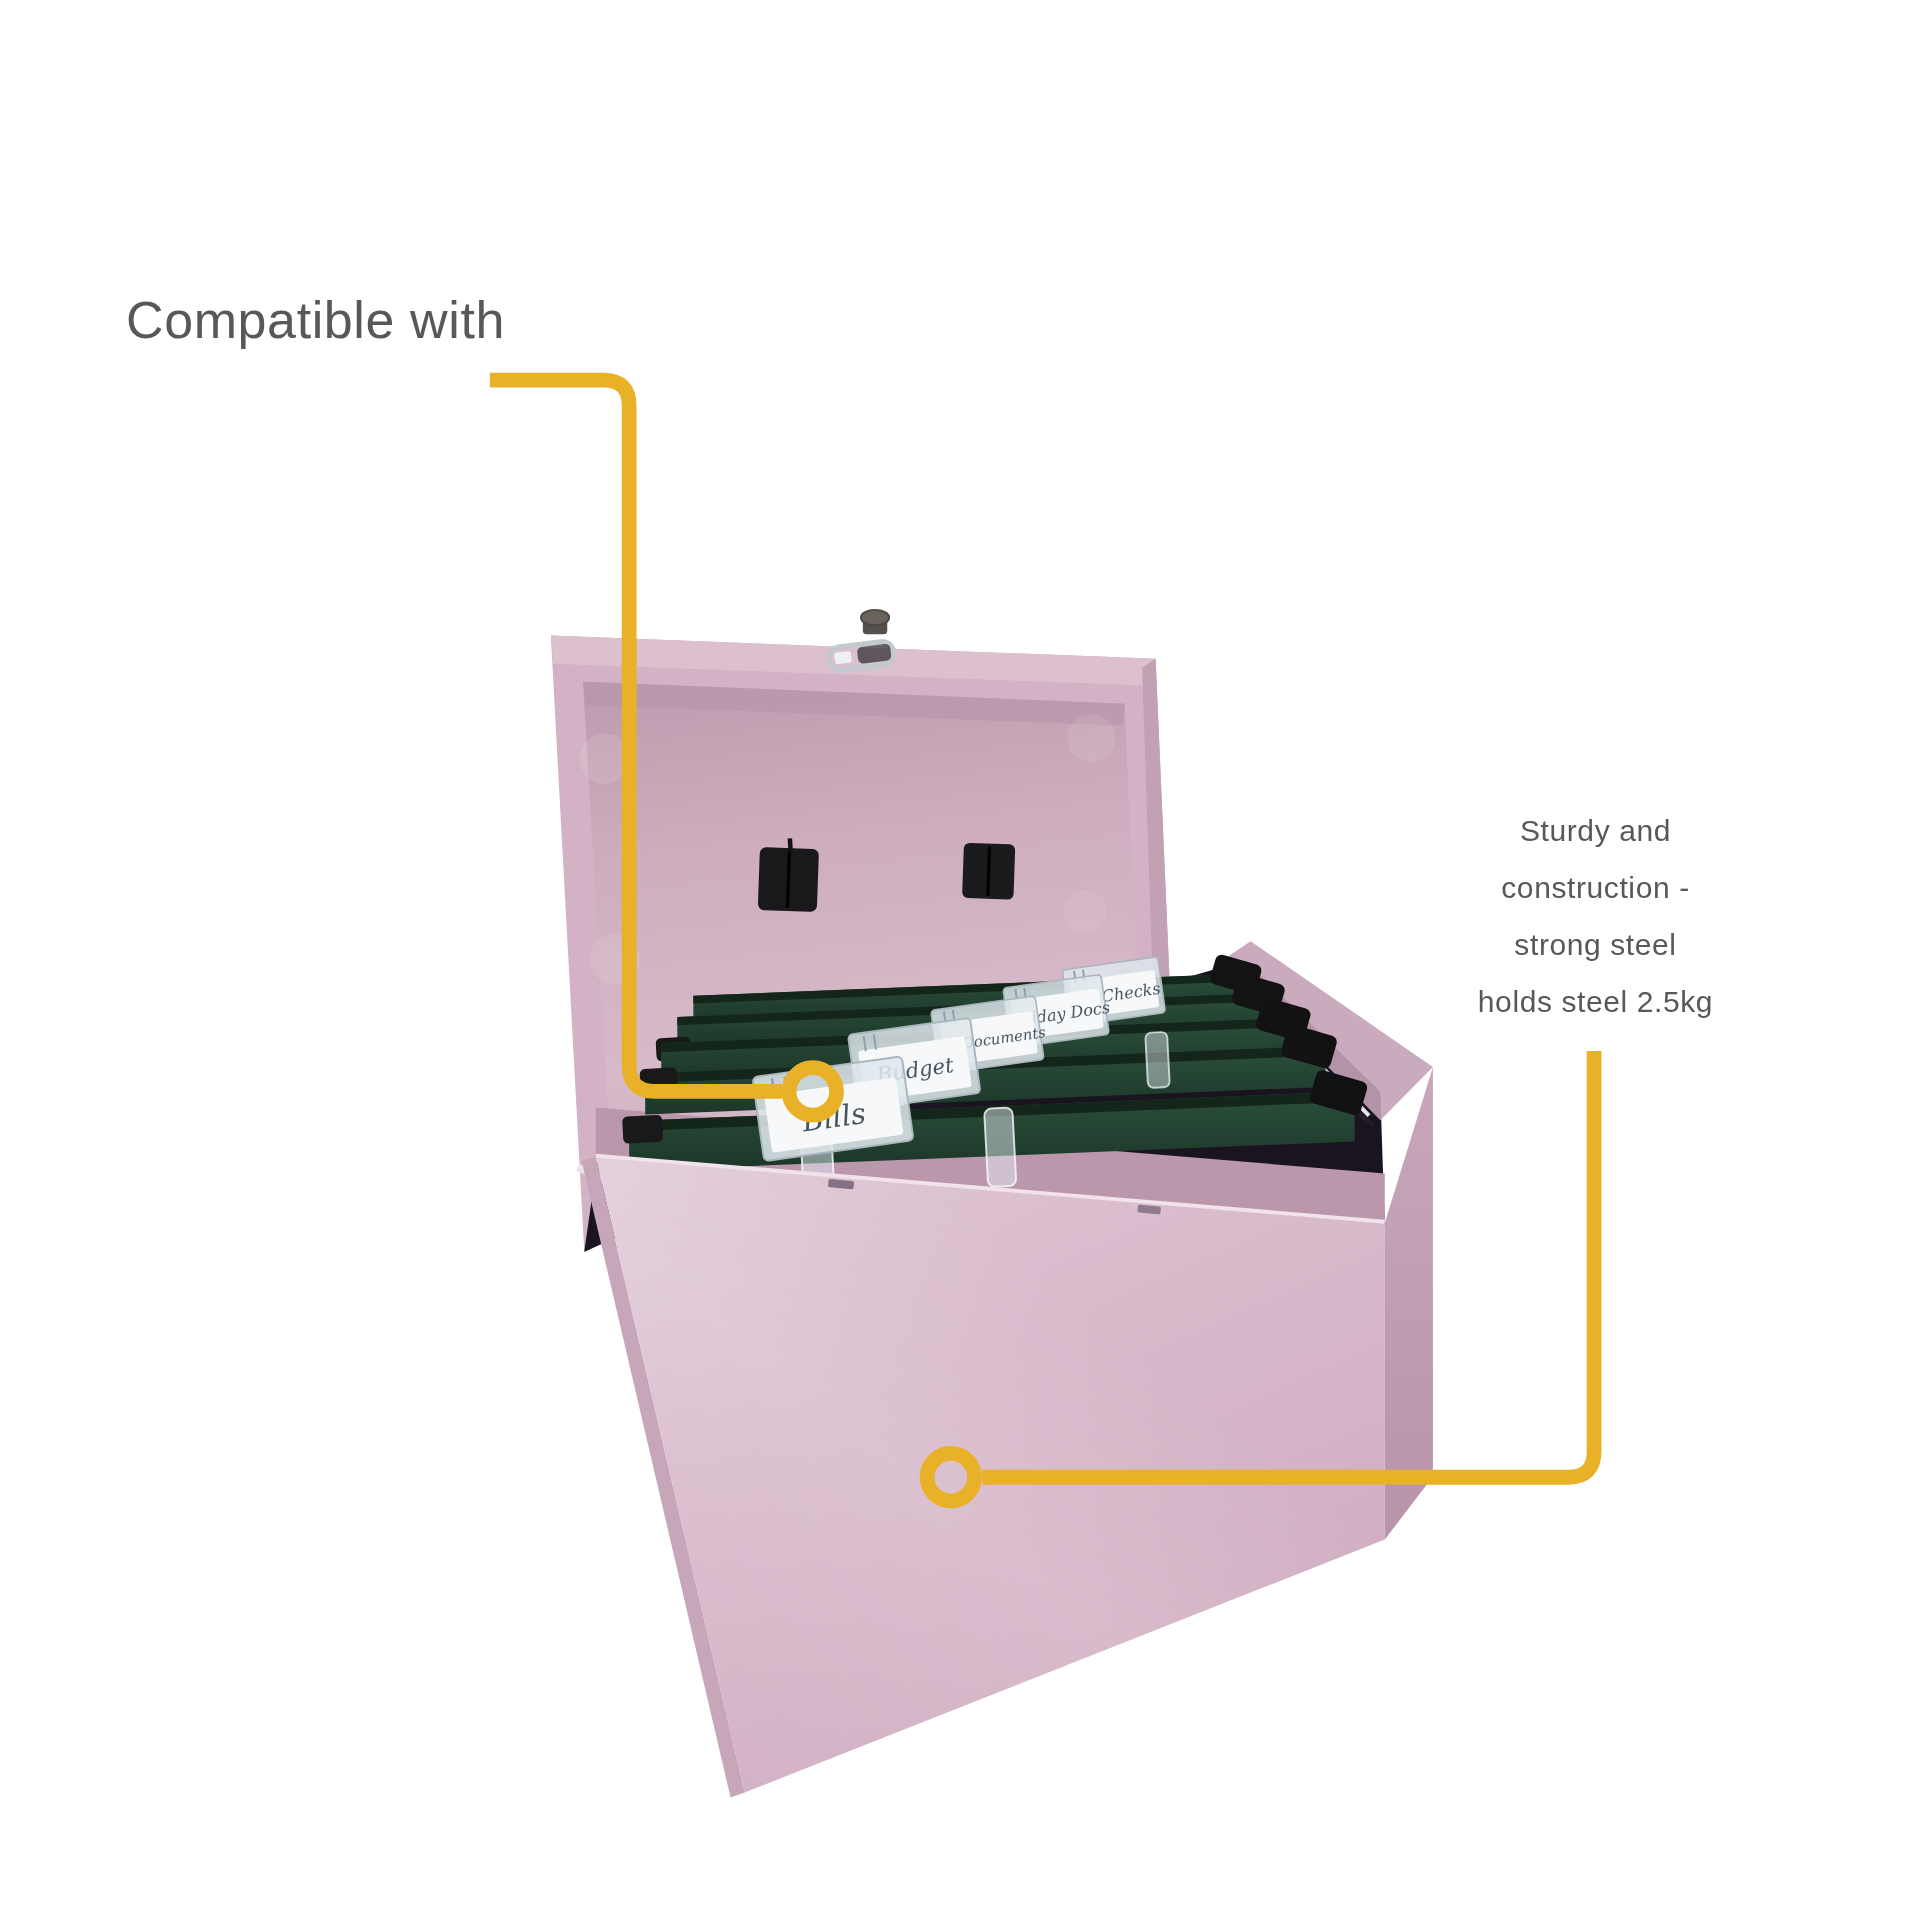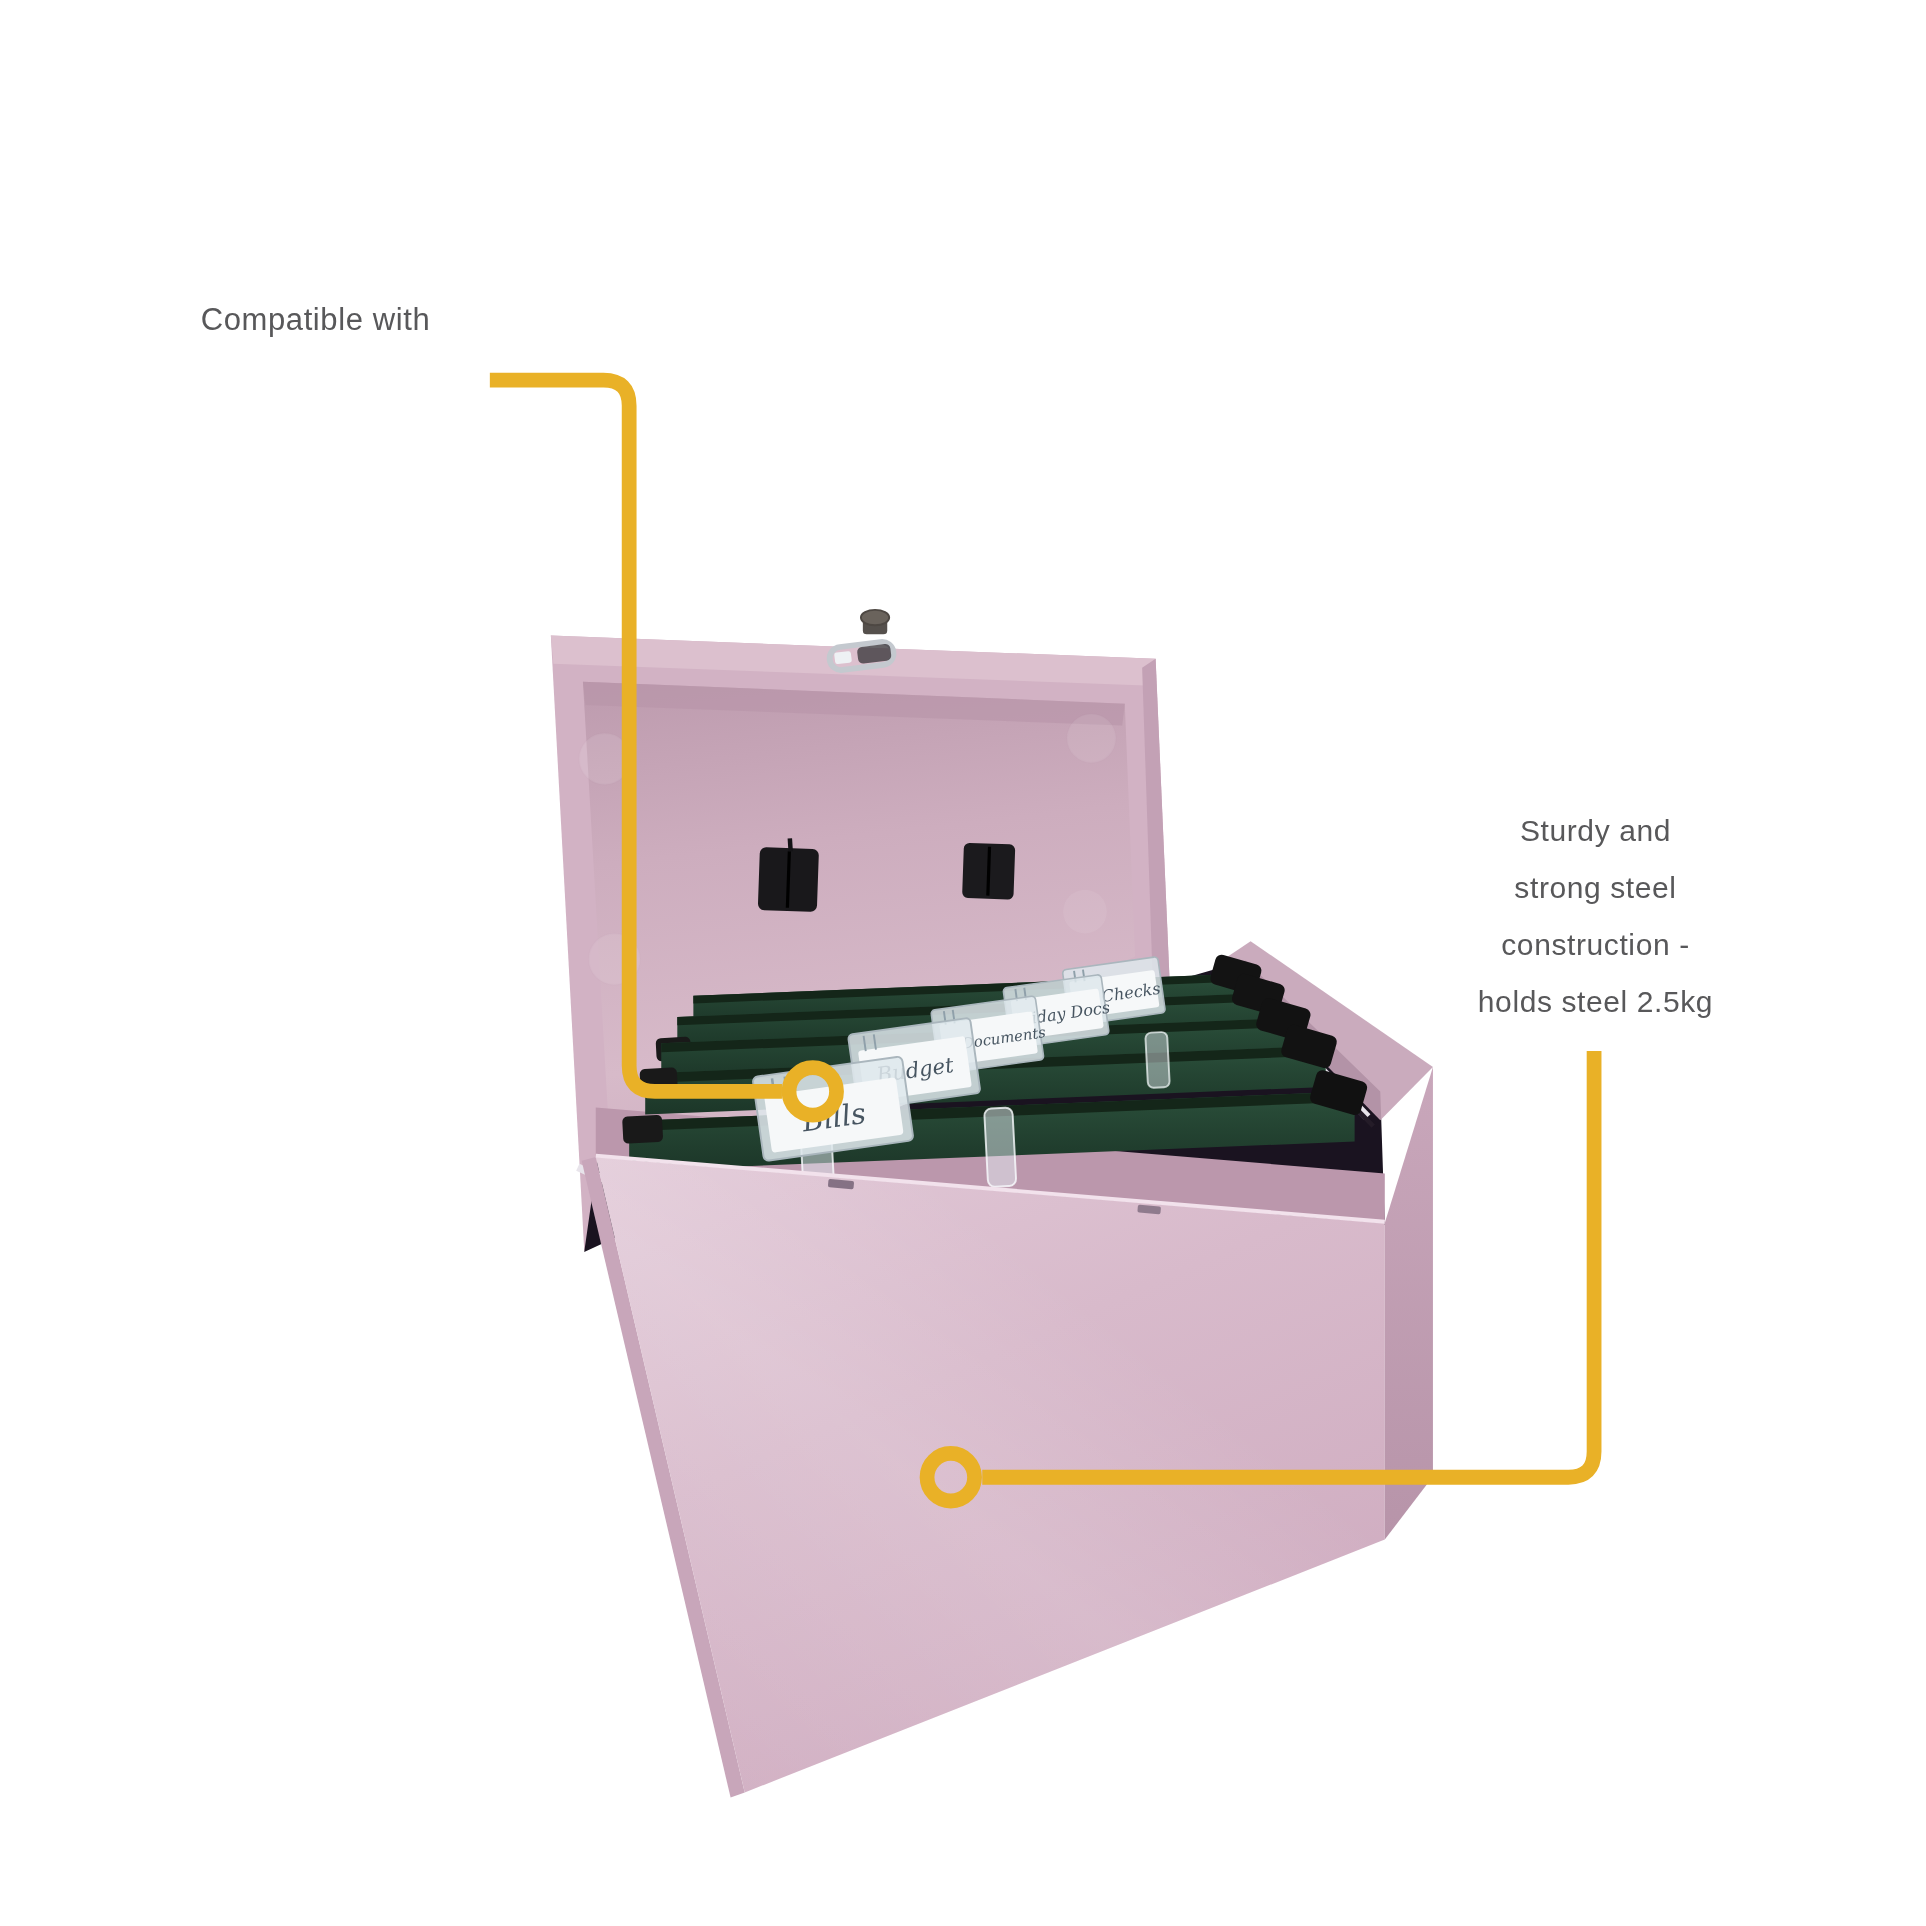--- a/index.html
+++ b/index.html
@@ -19,21 +19,21 @@
     width:1926px;height:1926px;background:var(--page-bg);
     font-family:"Liberation Sans", sans-serif;
     position:relative;overflow:hidden;
   }
   .stage{position:absolute;inset:0;}
   .stage svg{position:absolute;left:0;top:0;}
   .caption{
     position:absolute;color:var(--text-gray);
     text-align:center;font-weight:400;
   }
-  .caption.left{left:110px;top:290px;width:411px;font-size:31px;line-height:60px;letter-spacing:0.6px;}
+  .caption.left{left:110px;top:290px;width:411px;font-size:52px;line-height:60px;letter-spacing:0.6px;}
   .caption.right{left:1387px;top:802px;width:417px;font-size:30px;line-height:57px;letter-spacing:0.6px;}
   .hand{
     font-family:"DejaVu Serif","Liberation Serif",serif;
     font-style:italic;fill:var(--handwriting);
   }
 </style>
 </head>
 <body>
 
 <div class="stage">
@@ -206,18 +206,18 @@
       <circle cx="1481" cy="2301" r="37" stroke-width="23"></circle>
     </g>
   </svg>
 
   <div class="caption left">
     <div>Compatible with</div>
   </div>
 
   <div class="caption right">
     <div>Sturdy and</div>
+    <div>construction -</div>
     <div>strong steel</div>
-    <div>construction -</div>
     <div>holds steel 2.5kg</div>
   </div>
 </div>
 
 
 </body></html>

